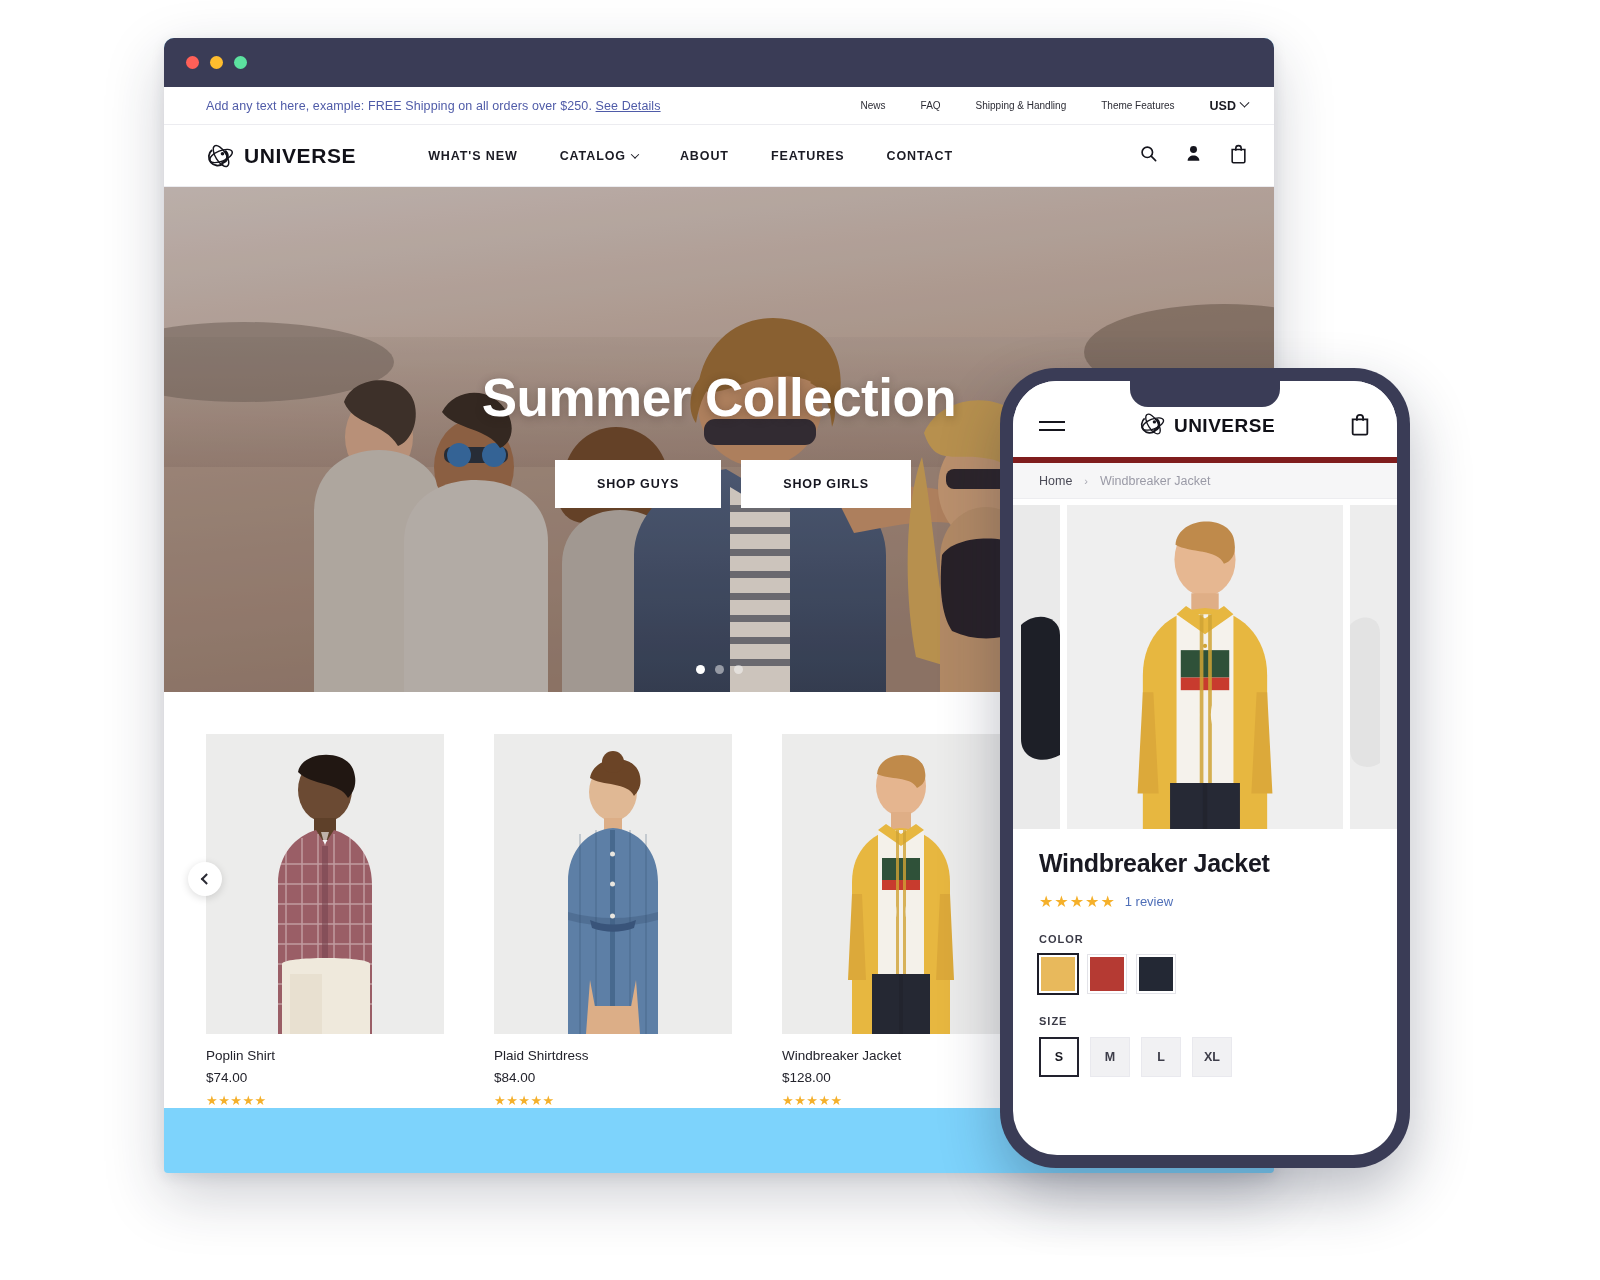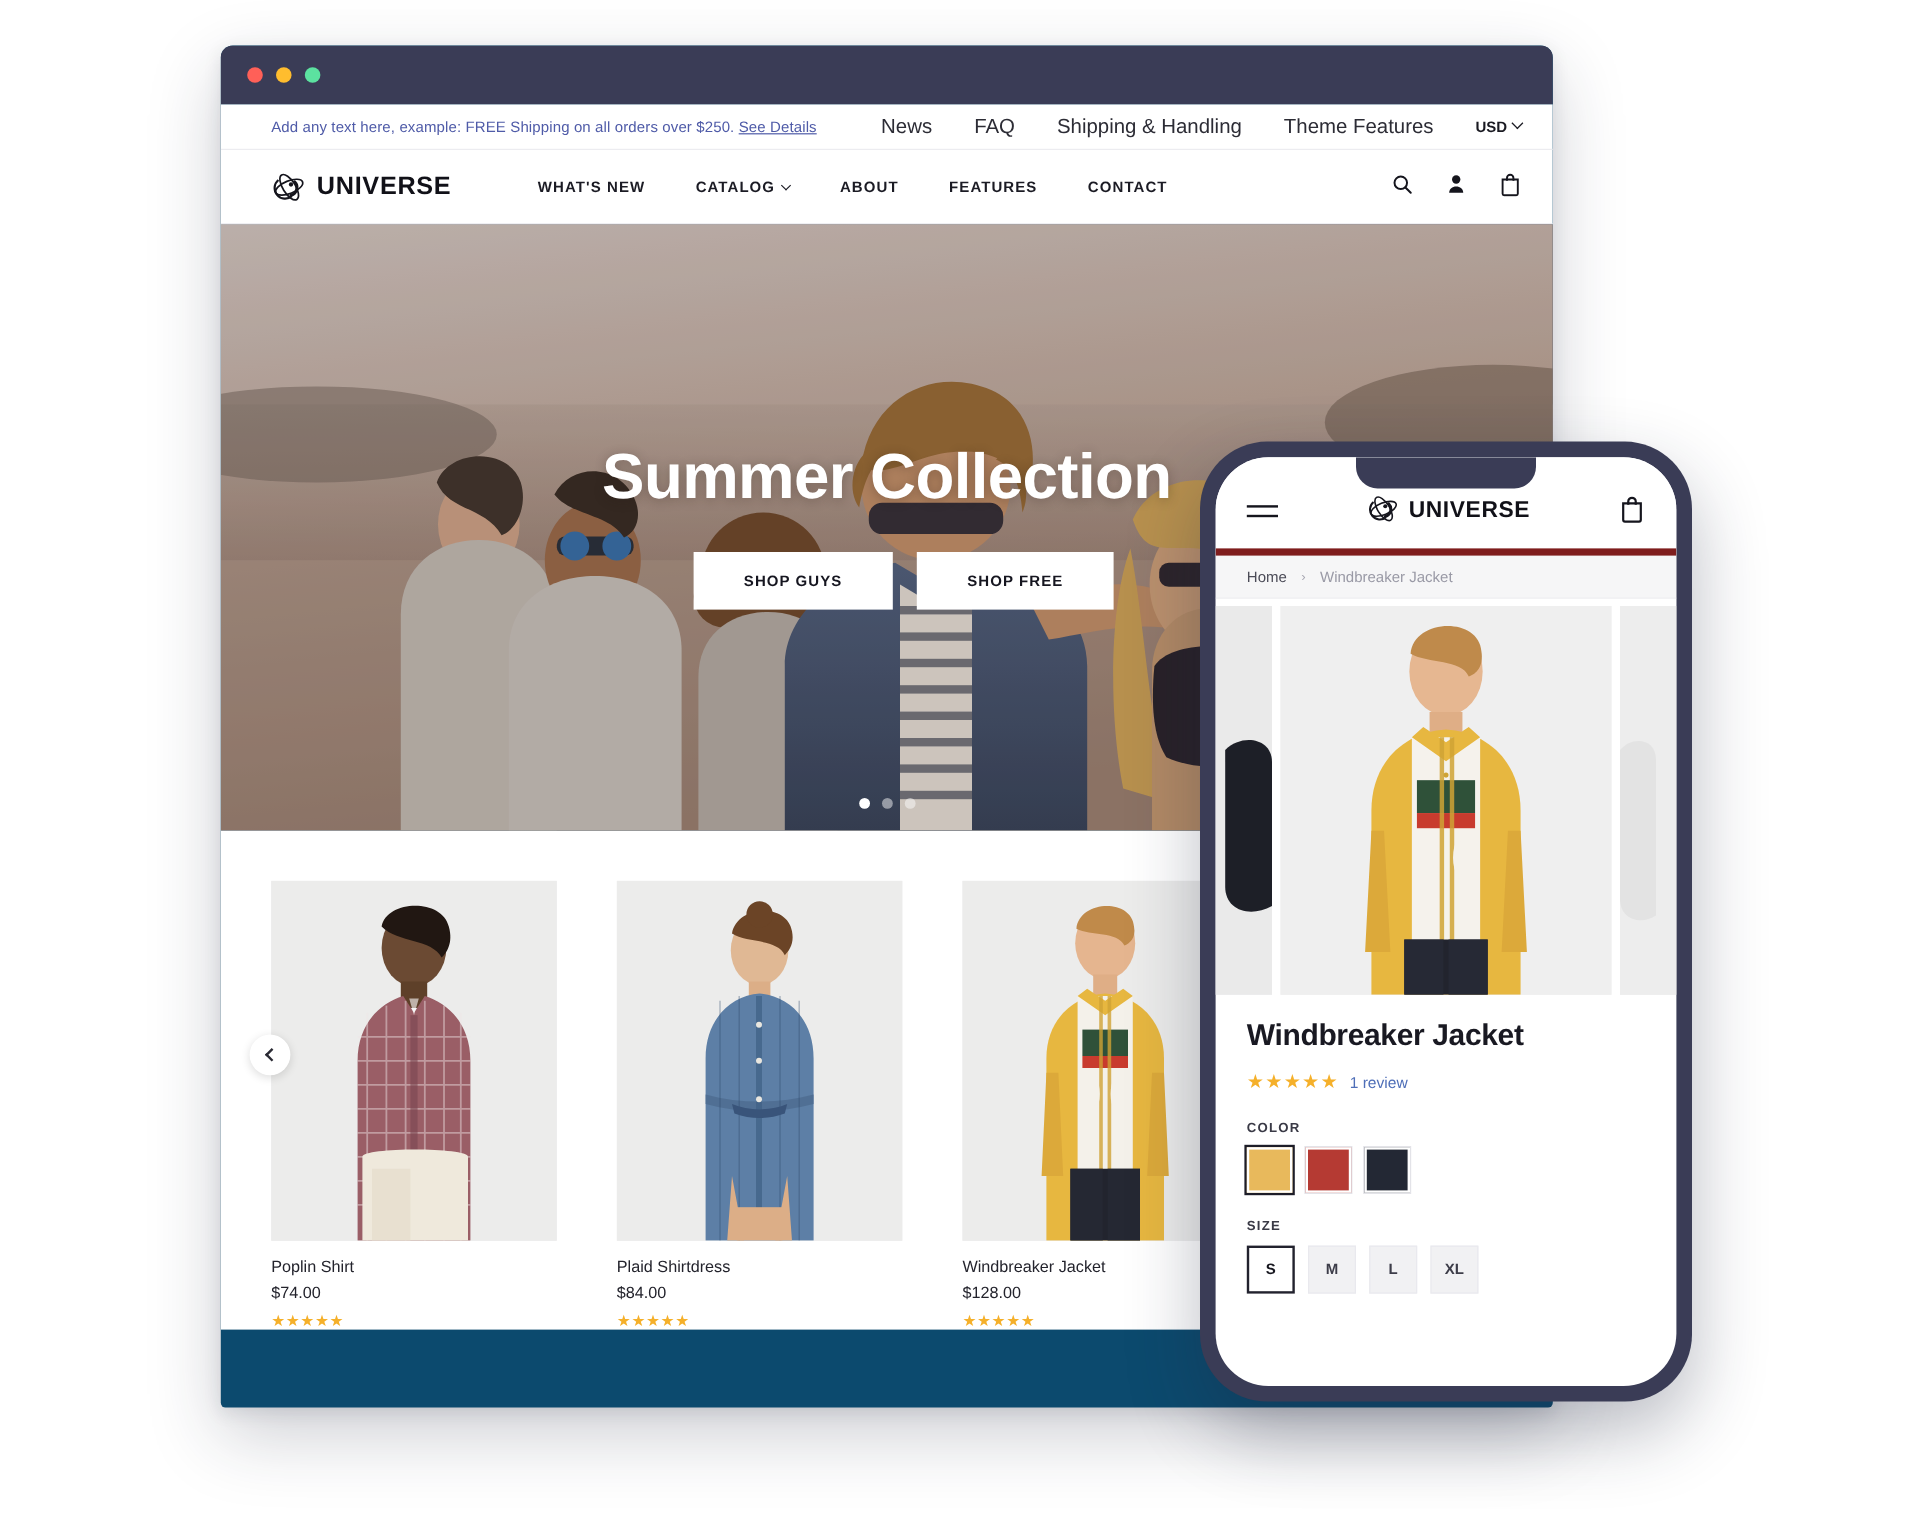--- a/index.html
+++ b/index.html
@@ -6,23 +6,23 @@
   html, body {
     width: 1600px; height: 1280px;
     background: #ffffff;
     font-family: "Liberation Sans", sans-serif;
     overflow: hidden;
   }
   .stage { position: relative; width: 1600px; height: 1280px; }
 
   
   .browser {
-    position: absolute; left: 184px; top: 38px;
+    position: absolute; left: 164px; top: 38px;
     width: 1110px; height: 1135px;
-    background: #0c4a6e;
+    background: #7dd3fc;
     border-radius: 10px 10px 4px 4px;
     box-shadow: 0 22px 60px rgba(30,35,60,.22), 0 4px 14px rgba(30,35,60,.10);
     overflow: hidden;
   }
   .titlebar {
     height: 49px; background: #3a3c56;
     display: flex; align-items: center; padding-left: 22px; gap: 11px;
   }
   .dot { width: 13px; height: 13px; border-radius: 50%; }
   .dot.r { background: #ff6058; }
@@ -33,21 +33,21 @@
   .announce {
     height: 38px; background: #fff;
     border-bottom: 1px solid #ececf0;
     display: flex; align-items: center; justify-content: space-between;
     padding: 0 26px 0 42px;
     font-size: 12.5px;
   }
   .announce-left { color: #4f5ba8; letter-spacing: .1px; }
   .announce-left a { color: #4f5ba8; text-decoration: underline; }
   .announce-right { display: flex; align-items: center; gap: 35px; }
-  .announce-right .tl { color: #2c2c35; font-size: 17px; }
+  .announce-right .tl { color: #2c2c35; font-size: 10px; }
   .currency { color: #1a1a22; font-weight: bold; font-size: 12.5px; display:flex; align-items:center; gap:5px;}
   .caret { display:inline-block; width:7px; height:7px; border-right:1.4px solid #1a1a22; border-bottom:1.4px solid #1a1a22; transform: rotate(45deg) translate(-2px,-2px); }
 
   
   .mainnav {
     height: 62px; background: #fff; border-bottom: 1px solid #ececf0;
     display: flex; align-items: center; padding: 0 26px 0 42px;
   }
   .logo { display: flex; align-items: center; gap: 8px; }
   .logo-mark { width: 30px; height: 30px; }
@@ -315,21 +315,21 @@
           <ellipse cx="990" cy="330" rx="34" ry="40" fill="#cf9d72"></ellipse>
           <path d="M946 505V388c0-32 20-50 46-50s46 18 46 50v117z" fill="#b4aaa2"></path>
           <rect x="0" y="0" width="1110" height="505" fill="#4a3a32" opacity="0.10"></rect>
         </svg>
       </div>
       <div class="hero-overlay"></div>
       <div class="hero-content">
         <div class="hero-title">Summer Collection</div>
         <div class="hero-btns">
           <button class="hero-btn">SHOP GUYS</button>
-          <button class="hero-btn">SHOP FREE</button>
+          <button class="hero-btn">SHOP GIRLS</button>
         </div>
       </div>
       <div class="hero-dots">
         <span class="hdot on"></span>
         <span class="hdot"></span>
         <span class="hdot"></span>
       </div>
     </div>
 
     <div class="featured">

